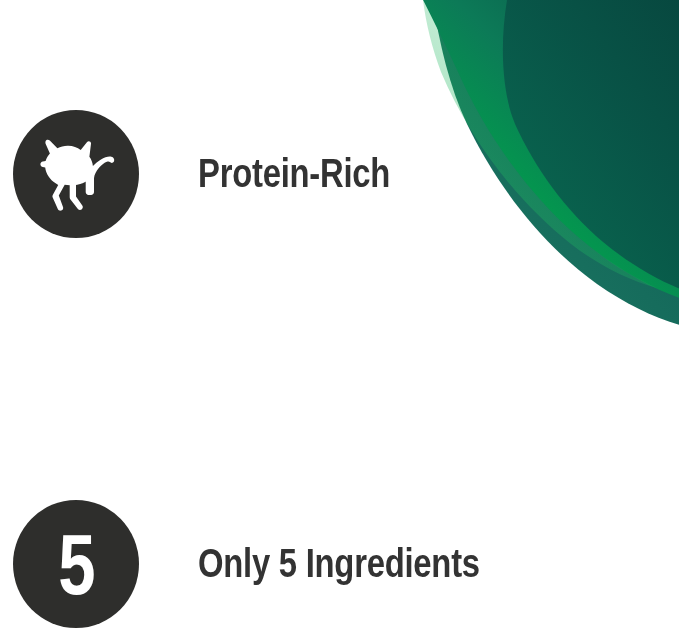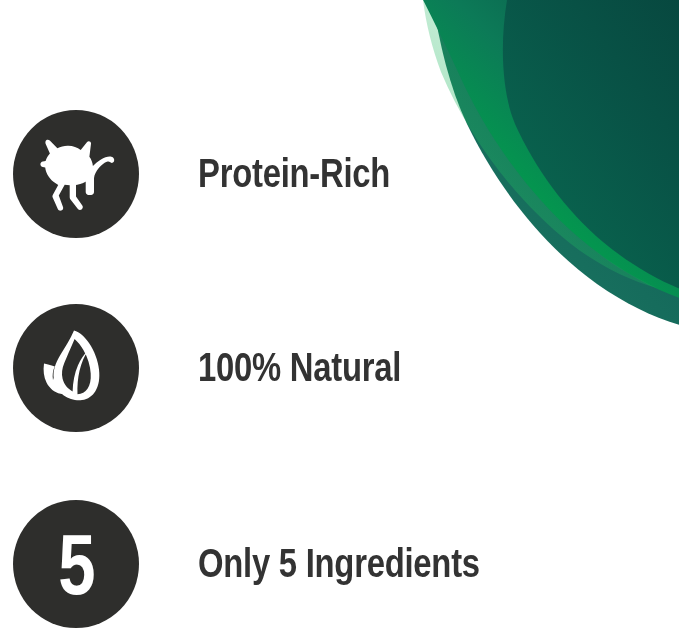--- a/index.html
+++ b/index.html
@@ -217,66 +217,20 @@
             C 35.5 26.6 32.2 27.4 29.4 28.9
             C 28.6 29.3 27.6 29.2 27.0 28.5
             L 22.2 17.5
             Z"></path>
         </svg>
       </span>
     </div>
     <div class="feature-label">Protein-Rich</div>
   </div>
 
-  <div class="feature-row" id="feature-row-1">
-    <div class="badge">
-      <span>
-        <svg width="92" height="92" viewBox="0 0 92 92" xmlns="http://www.w3.org/2000/svg" aria-hidden="true">
-
-          <path fill="#ffffff" d="
-            M 44.0 8.5
-            C 40.0 17.5 35.5 24.5 31.5 31.0
-            C 27.0 38.5 23.5 45.5 23.5 53.5
-            C 23.5 64.5 30.5 73.5 41.0 77.0
-            C 44.5 78.2 48.5 78.6 52.0 78.1
-            C 58.0 77.2 62.5 74.0 65.5 69.0
-            C 68.8 63.5 70.0 56.0 69.0 47.5
-            C 68.0 38.5 64.5 29.0 59.0 21.0
-            C 54.8 14.8 49.8 10.2 44.0 8.5
-            Z
-            M 44.6 17.0
-            C 48.0 20.0 51.0 23.8 53.4 28.0
-            C 57.8 35.5 60.3 44.0 60.7 51.5
-            C 61.1 58.0 60.0 63.2 57.5 66.8
-            C 55.2 70.1 51.8 72.0 47.5 72.3
-            C 47.2 64.0 47.8 56.0 49.6 48.5
-            C 51.4 41.0 54.4 34.0 58.5 27.8
-            C 54.0 32.2 50.5 37.4 48.0 43.2
-            C 44.6 51.0 42.9 59.8 42.6 69.4
-            C 37.6 66.8 34.0 62.4 32.6 56.8
-            C 31.4 51.8 32.0 46.4 34.3 41.0
-            C 36.8 35.2 40.2 27.0 44.6 17.0
-            Z"></path>
-
-          <path fill="#ffffff" d="
-            M 14.0 41.5
-            C 13.0 48.5 13.8 55.0 16.5 60.5
-            C 19.5 66.5 24.5 70.5 30.5 71.8
-            C 33.5 72.5 36.5 72.4 39.2 71.6
-            C 36.0 68.8 33.5 65.4 31.9 61.6
-            C 30.0 57.0 29.5 52.0 30.4 47.0
-            C 27.0 50.0 24.5 53.8 23.0 58.0
-            C 22.2 53.0 22.8 48.5 24.8 44.5
-            C 22.0 43.5 18.3 42.4 14.0 41.5
-            Z"></path>
-        </svg>
-      </span>
-    </div>
-    <div class="feature-label">100% Natural</div>
-  </div>
 
   <div class="feature-row" id="feature-row-2">
     <div class="badge">
       <span class="badge-number">5</span>
     </div>
     <div class="feature-label">Only 5 Ingredients</div>
   </div>
 
 </div>
 

